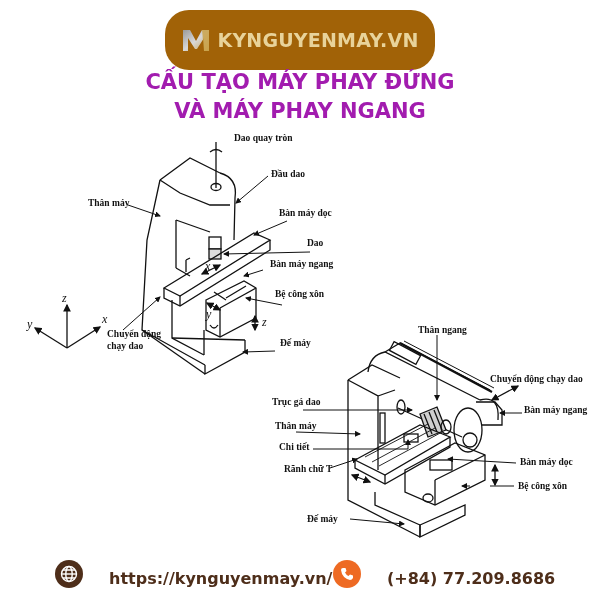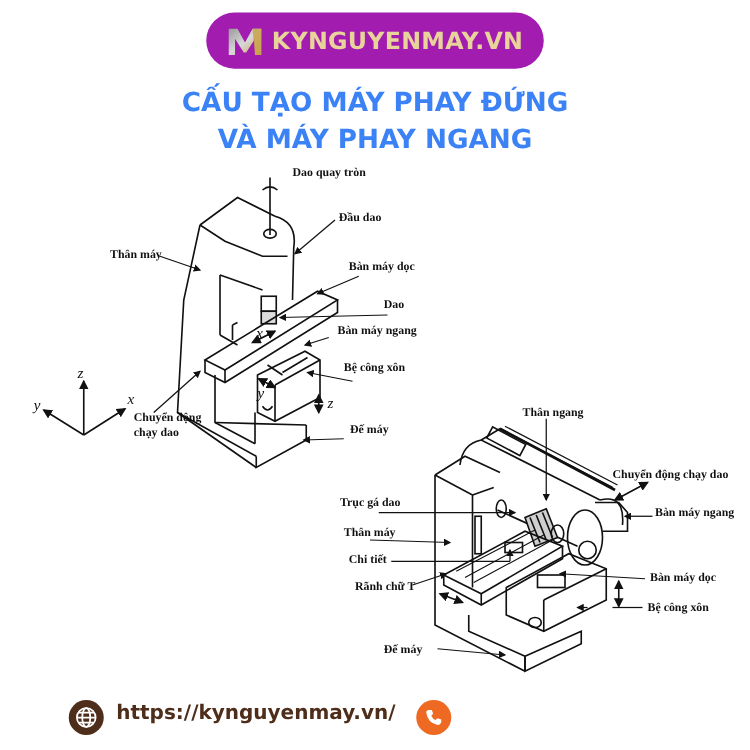--- a/index.html
+++ b/index.html
@@ -1,37 +1,37 @@
 <!DOCTYPE html>
 <html><head>
 <meta charset="utf-8">
 <style>
   * { margin:0; padding:0; box-sizing:border-box; }
   html, body { width:600px; height:600px; background:#ffffff; overflow:hidden; }
   body { position:relative; font-family:"Liberation Sans", sans-serif; color:#1a1a1a; }
   .brand-pill {
-    position:absolute; left:165px; top:10px; width:270px; height:45px;
-    background:#a21caf; border-radius:24px;
+    position:absolute; left:165px; top:10px; width:270px; height:60px;
+    background:#a16207; border-radius:24px;
     display:flex; align-items:center; justify-content:center; gap:6px;
   }
   .brand-logo { width:30px; height:26px; }
   .brand-text {
     color:#e8d39a; font-weight:700; font-size:19px; letter-spacing:0.2px;
     font-family:"DejaVu Sans", sans-serif;
   }
   .title {
     position:absolute; left:0; width:600px; text-align:center;
-    font-family:"DejaVu Sans", sans-serif; font-weight:700; font-size:21px; color:#3b82f6;
+    font-family:"DejaVu Sans", sans-serif; font-weight:700; font-size:21px; color:#a21caf;
   }
   .title.l1 { top:70px; }
   .title.l2 { top:99px;text-align:center; }
   svg.diagram { position:absolute; left:0; top:0; }
   .lbl { font-family:"Liberation Serif", serif; font-weight:700; font-size:9.5px; fill:#111; }
   .axis { font-family:"Liberation Serif", serif; font-style:italic; font-size:12px; fill:#111; }
-  .footer-item { position:absolute; display:flex; align-items:flex-start; gap:10px; }
+  .footer-item { position:absolute; display:flex; align-items:flex-end; gap:26px; }
   .footer-item.web { left:55px; top:560px; }
   .footer-item.phone { left:333px; top:560px; }
   .icon-circle { width:28px; height:28px; border-radius:50%; display:flex; align-items:center; justify-content:center; }
   .icon-circle.web { background:#4e2e1a; }
   .icon-circle.phone { background:#ee6a23; }
   .footer-text { font-family:"DejaVu Sans", sans-serif; font-size:16px; font-weight:600; }
   .footer-text.web { color:#4e2e1a; }
   .footer-text.phone { color:#4e2e1a; font-weight:700; }
 </style>
 </head>
@@ -223,13 +223,14 @@
   </div>
   <span class="footer-text web">https://kynguyenmay.vn/</span>
 </div>
 
 <div class="footer-item phone">
   <div class="icon-circle phone">
     <svg width="16" height="16" viewBox="0 0 16 16">
       <path d="M4 2 L6.5 2 L7.5 5 L6 6.5 Q7.5 9.5 9.5 10 L11 8.5 L14 9.5 L14 12 Q13 14 11 14 Q3 12 2 4 Q2 2 4 2 Z" fill="#fff"></path>
     </svg>
   </div>
+  <span class="footer-text phone">(+84) 77.209.8686</span>
 </div>
 
 </body></html>

